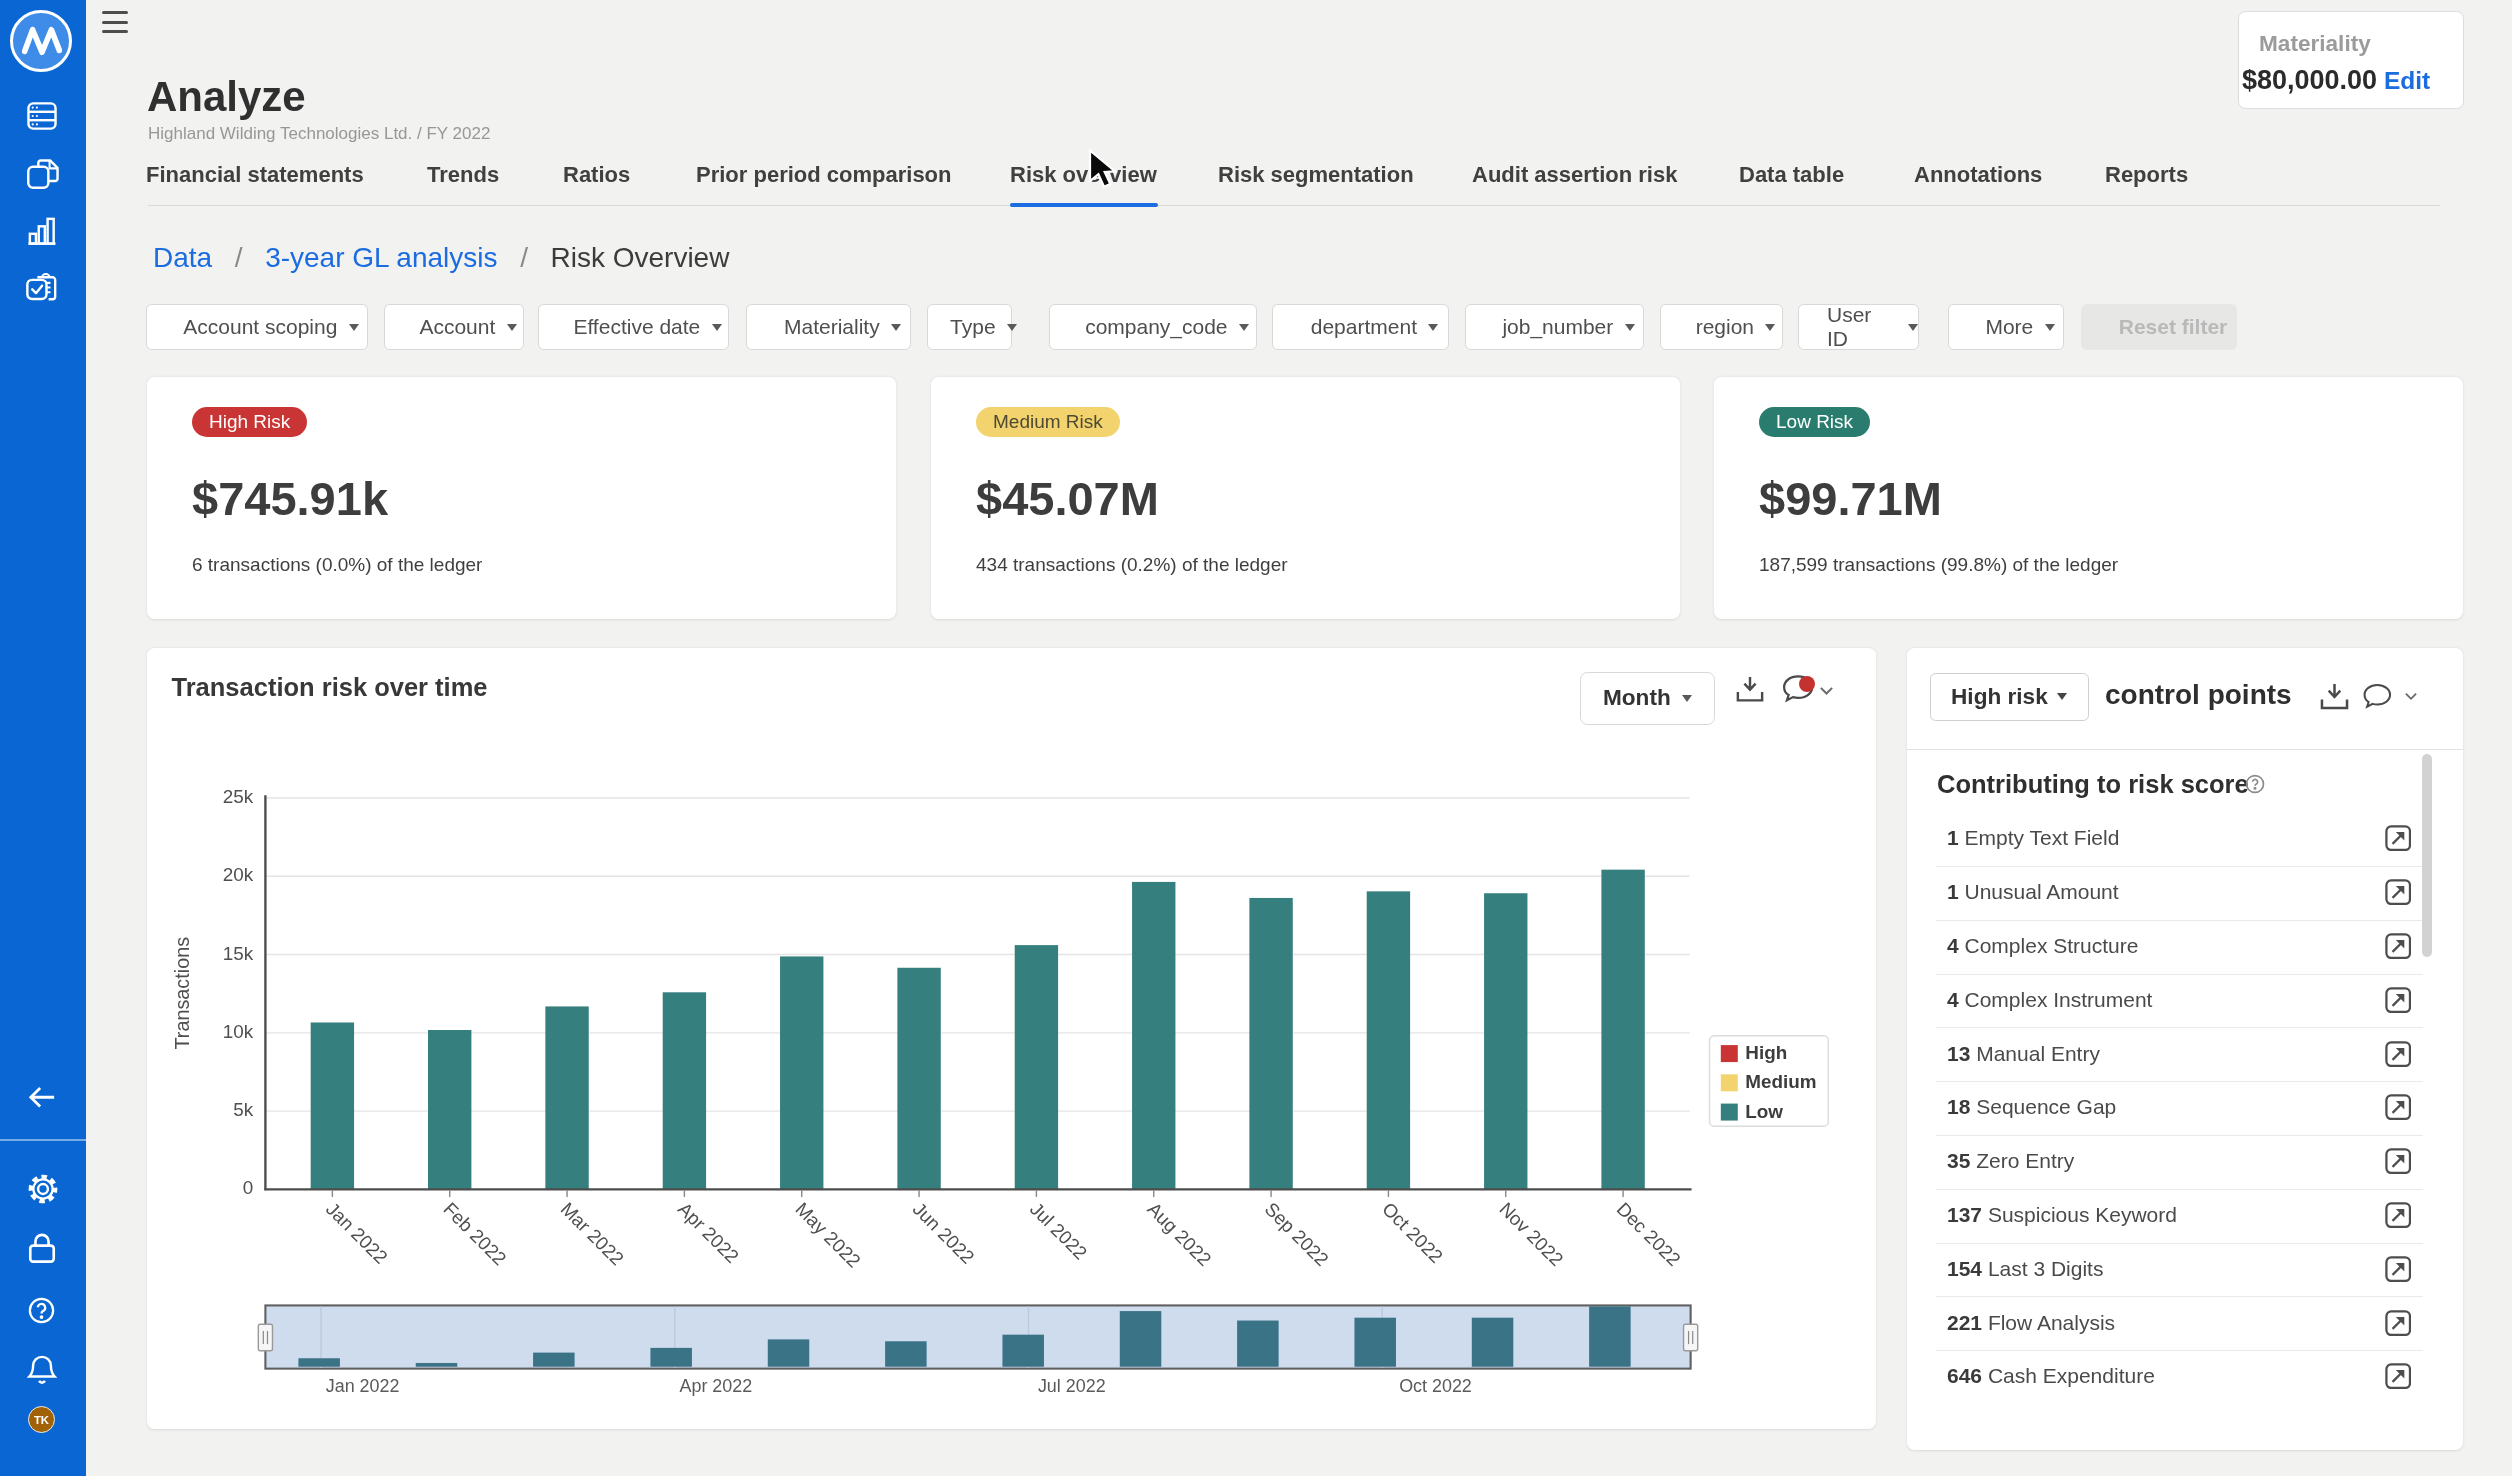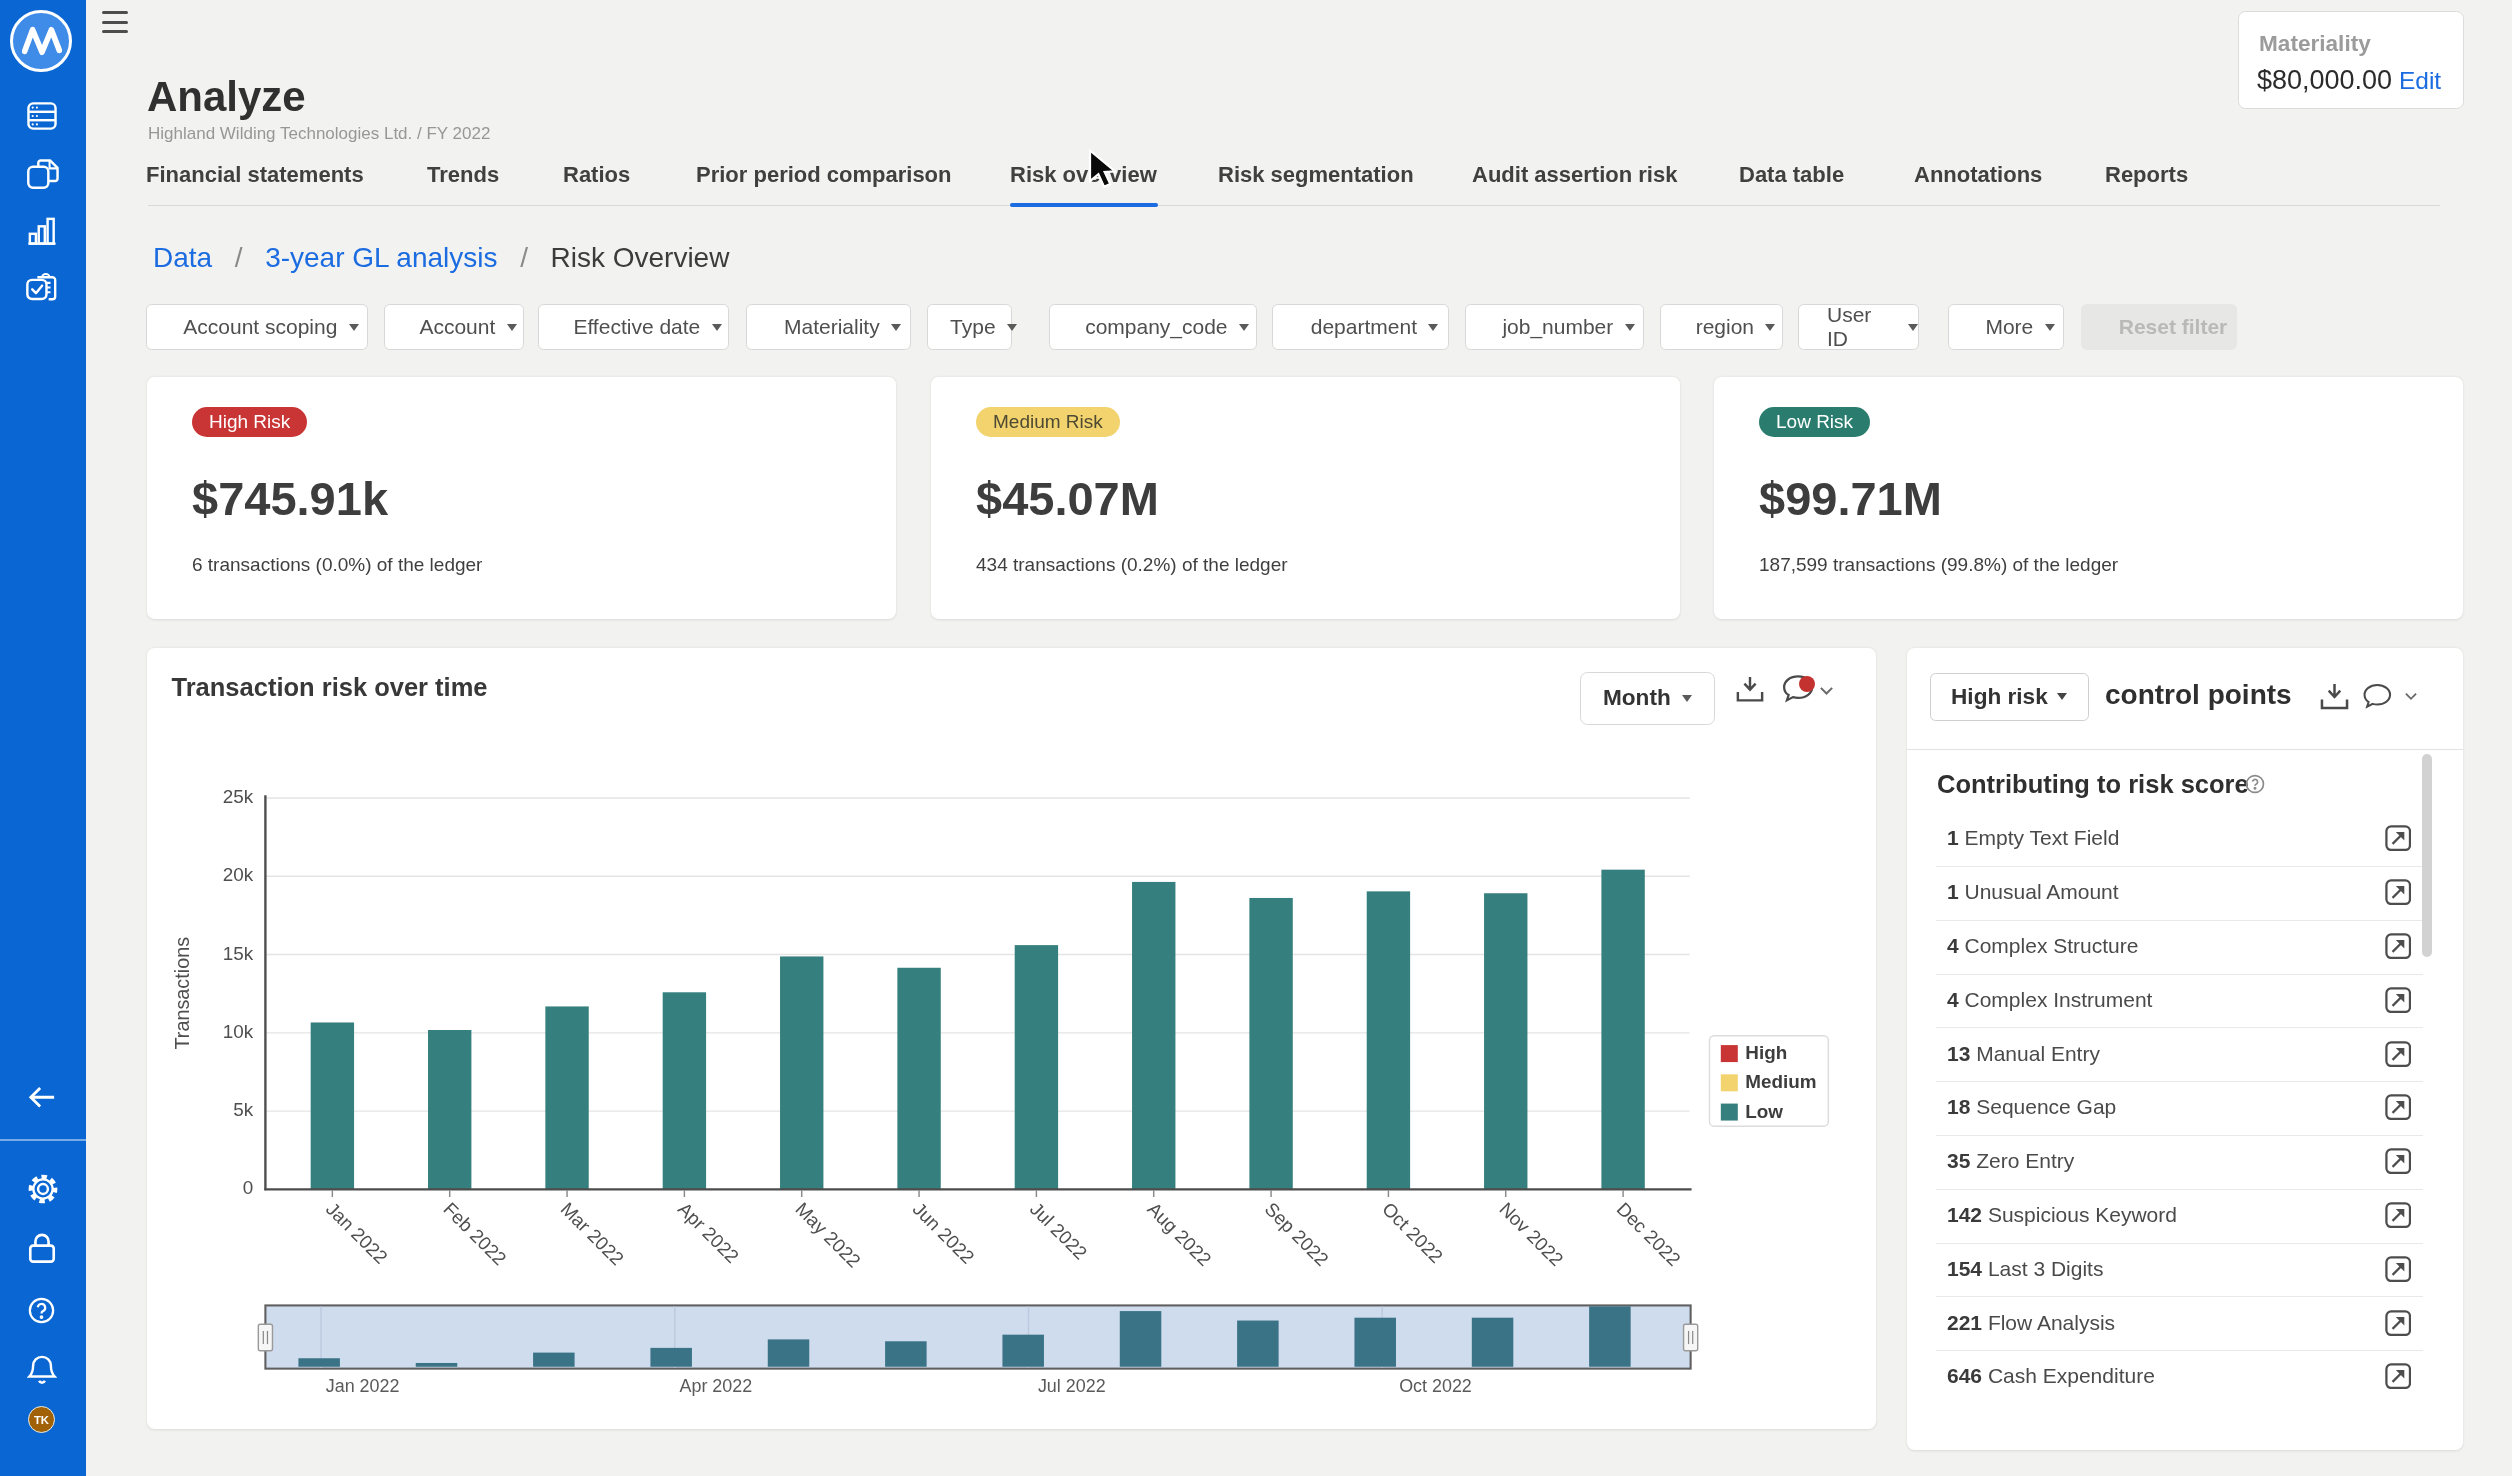--- a/index.html
+++ b/index.html
@@ -68,21 +68,21 @@
     </svg>
 <div class="abs" style="left:28px;top:1406px;width:27px;height:27px;border-radius:50%;background:#a16207;border:1.9px solid #e8f0ea;color:#fff;font-size:11.3px;display:flex;align-items:center;justify-content:center;font-weight:bold;">TK</div>
 </div>
 <div class="abs" style="left:102px;top:11.3px;width:26.4px;height:3.2px;border-radius:1.9px;background:#4d4d4d;"></div>
 <div class="abs" style="left:102px;top:21px;width:26.4px;height:3.2px;border-radius:1.9px;background:#4d4d4d;"></div>
 <div class="abs" style="left:102px;top:30px;width:26.4px;height:3.2px;border-radius:1.9px;background:#4d4d4d;"></div>
 <div class="abs" style="left:147px;top:76px;font-size:42px;font-weight:bold;color:#303030;line-height:1;">Analyze</div>
 <div class="abs" style="left:148px;top:124px;font-size:17px;color:#979797;">Highland Wilding Technologies Ltd. / FY 2022</div>
 <div class="card" style="left:2238px;top:11.3px;width:226px;height:98px;border:0.9px solid #dcdcdc;box-shadow:none;">
     <div style="position:absolute;left:20px;top:19px;font-size:22.6px;font-weight:bold;color:#9b9b9b;">Materiality</div>
-    <div style="position:absolute;left:18px;top:53px;font-size:27px;font-weight:normal;color:#2b2b2b;">$80,000.00<span style="color:#1b6be1;font-size:24.5px;"> Edit</span></div>
+    <div style="position:absolute;left:3px;top:53px;font-size:27px;font-weight:bold;color:#2b2b2b;">$80,000.00<span style="color:#1b6be1;font-size:24.5px;"> Edit</span></div>
   </div>
 <div class="abs tab" style="left:146px;top:162px;">Financial statements</div>
 <div class="abs tab" style="left:427px;top:162px;">Trends</div>
 <div class="abs tab" style="left:563px;top:162px;">Ratios</div>
 <div class="abs tab" style="left:696px;top:162px;">Prior period comparison</div>
 <div class="abs tab" style="left:1010px;top:162px;">Risk overview</div>
 <div class="abs tab" style="left:1218px;top:162px;">Risk segmentation</div>
 <div class="abs tab" style="left:1472px;top:162px;">Audit assertion risk</div>
 <div class="abs tab" style="left:1739px;top:162px;">Data table</div>
 <div class="abs tab" style="left:1914px;top:162px;">Annotations</div>
@@ -278,21 +278,21 @@
       <path d="M11.5 7.5 H20.5 V16.5 Z" fill="#4d4d4d" stroke="none"></path>
     </svg>
 <div style="position:absolute;left:29px;top:487px;width:487px;height:0.9px;background:#e9e9e9;"></div>
 <div style="position:absolute;left:40px;top:501px;font-size:21px;color:#4a4a4a;"><span class="row-num">35</span> Zero Entry</div>
 <svg style="position:absolute;left:478px;top:500px" width="26.4" height="26.4" viewBox="0 0 28 28" fill="none" stroke="#4d4d4d" stroke-width="2.4">
       <rect x="1.5" y="1.5" width="25" height="25" rx="5"></rect>
       <path d="M8 20 L19 9"></path>
       <path d="M11.5 7.5 H20.5 V16.5 Z" fill="#4d4d4d" stroke="none"></path>
     </svg>
 <div style="position:absolute;left:29px;top:541px;width:487px;height:0.9px;background:#e9e9e9;"></div>
-<div style="position:absolute;left:40px;top:555px;font-size:21px;color:#4a4a4a;"><span class="row-num">142</span> Suspicious Keyword</div>
+<div style="position:absolute;left:40px;top:555px;font-size:21px;color:#4a4a4a;"><span class="row-num">137</span> Suspicious Keyword</div>
 <svg style="position:absolute;left:478px;top:554px" width="26.4" height="26.4" viewBox="0 0 28 28" fill="none" stroke="#4d4d4d" stroke-width="2.4">
       <rect x="1.5" y="1.5" width="25" height="25" rx="5"></rect>
       <path d="M8 20 L19 9"></path>
       <path d="M11.5 7.5 H20.5 V16.5 Z" fill="#4d4d4d" stroke="none"></path>
     </svg>
 <div style="position:absolute;left:29px;top:595px;width:487px;height:0.9px;background:#e9e9e9;"></div>
 <div style="position:absolute;left:40px;top:609px;font-size:21px;color:#4a4a4a;"><span class="row-num">154</span> Last 3 Digits</div>
 <svg style="position:absolute;left:478px;top:608px" width="26.4" height="26.4" viewBox="0 0 28 28" fill="none" stroke="#4d4d4d" stroke-width="2.4">
       <rect x="1.5" y="1.5" width="25" height="25" rx="5"></rect>
       <path d="M8 20 L19 9"></path>

